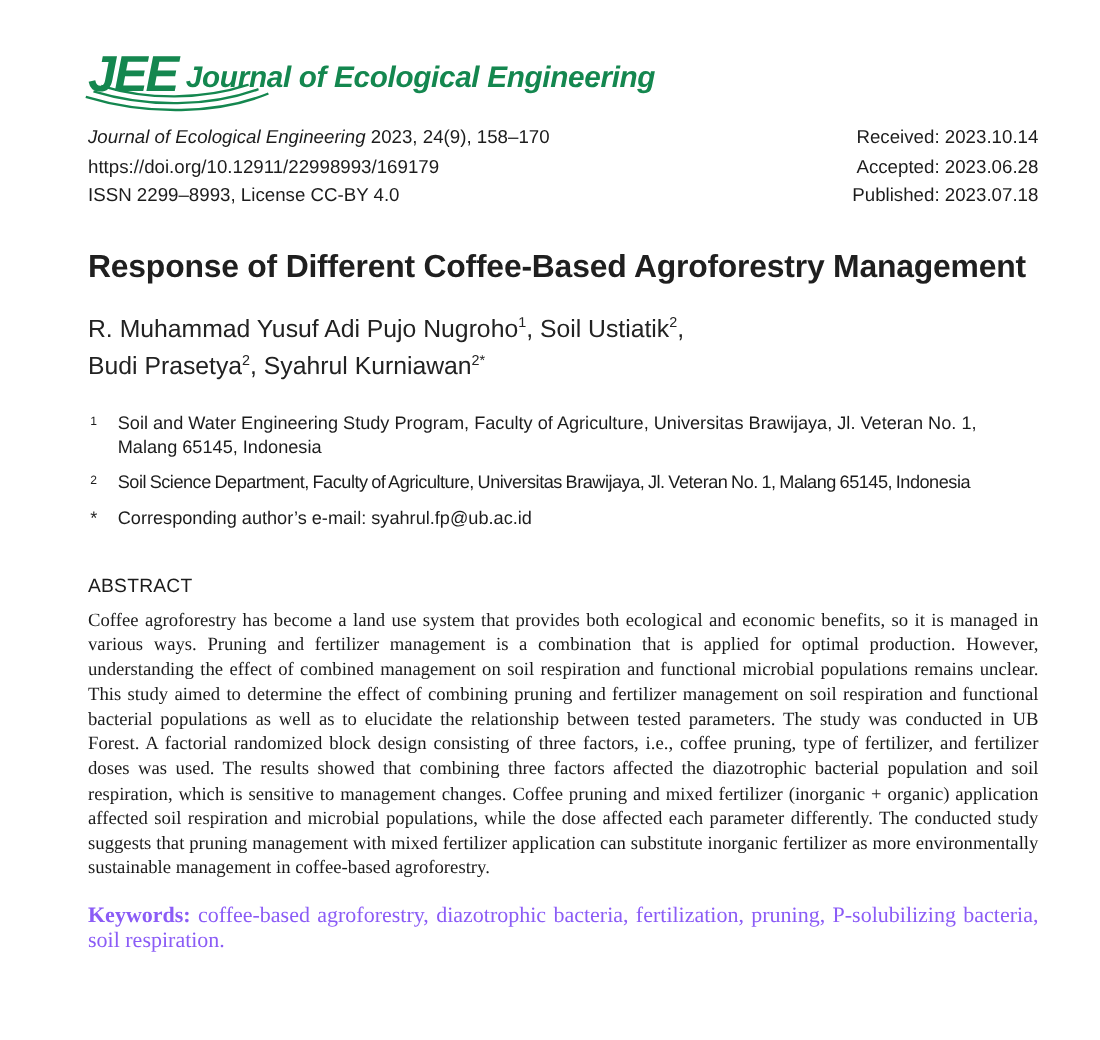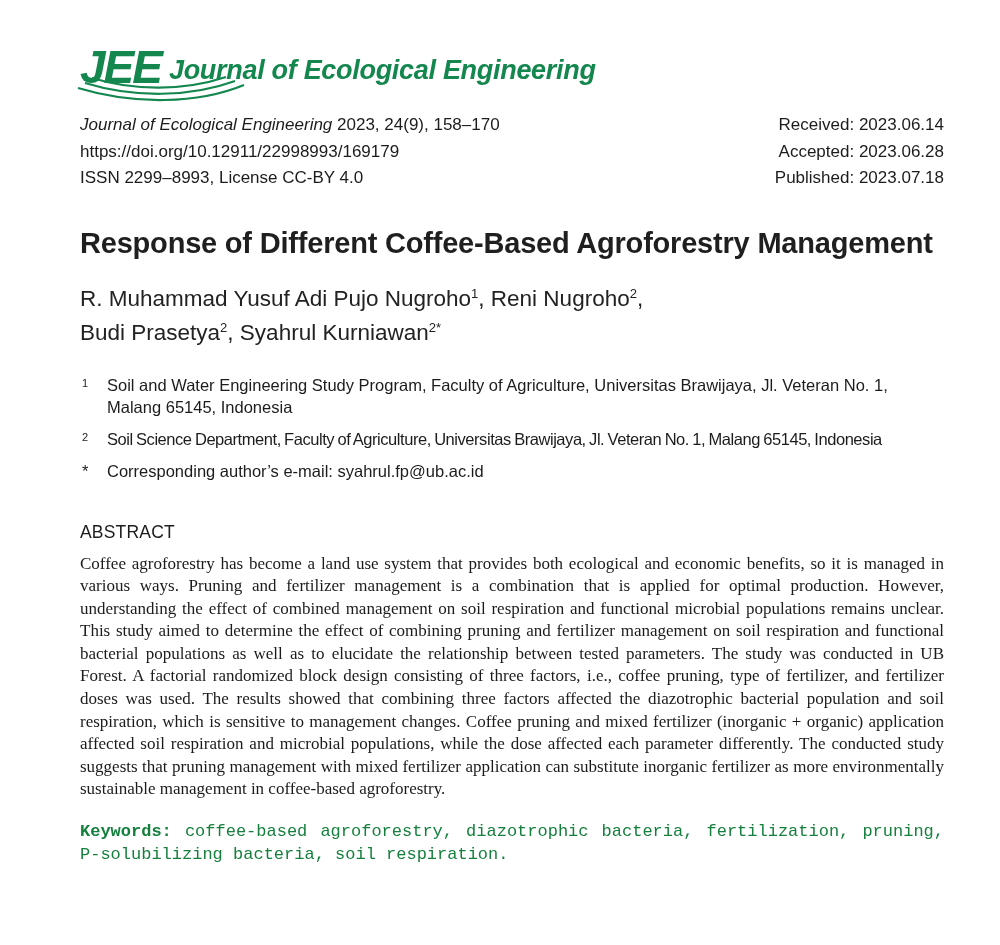--- a/index.html
+++ b/index.html
@@ -49,22 +49,22 @@
   .aff-tight .aff-text{letter-spacing:-0.45px;word-spacing:-0.8px;}
   
   .abstract{margin-top:40px;}
   .abstract-heading{margin:0 0 10px;font-size:17.5px;font-weight:400;letter-spacing:0.2px;}
   .abstract-text{
     margin:0;font-family:"Liberation Serif",serif;
     font-size:17px;line-height:22.6px;text-align:justify;color:#1b1b1b;
   }
   
   .keywords{
-    margin:20px 0 0;font-family:Liberation Mono, monospace;
-    font-size:17px;line-height:22.6px;text-align:justify;color:#15803d;
+    margin:20px 0 0;font-family:Liberation Serif, serif;
+    font-size:20px;line-height:22.6px;text-align:justify;color:#8b5cf6;
   }
   .keywords .kw-label{font-weight:700;}
   .brand{color:#14874f;}
   .brand-stroke{stroke:#14874f;}
 </style>
 </head>
 <body>
 
 <div class="page">
 
@@ -80,30 +80,30 @@
     <span class="journal-name brand">Journal of Ecological Engineering</span>
   </header>
 
   <div class="meta-row">
     <div class="meta-left">
       <div><span class="italic">Journal of Ecological Engineering</span><span> 2023, 24(9), 158–170</span></div>
       <a class="doi-link" href="#">https://doi.org/10.12911/22998993/169179</a>
       <div>ISSN 2299–8993, License CC-BY 4.0</div>
     </div>
     <div class="meta-right">
-      <div>Received: 2023.06.14</div>
+      <div>Received: 2023.10.14</div>
       <div>Accepted: 2023.06.28</div>
       <div>Published: 2023.07.18</div>
     </div>
   </div>
 
   <h1 class="title"><span>Response of Different Coffee-Based Agroforestry Management</span><br></h1>
 
   <div class="authors">
-    <span><span>R. Muhammad Yusuf Adi Pujo Nugroho</span><sup>1</sup><span>, </span></span><span><span>Reni Nugroho</span><sup>2</sup><span>,</span></span><br>
+    <span><span>R. Muhammad Yusuf Adi Pujo Nugroho</span><sup>1</sup><span>, </span></span><span><span>Soil Ustiatik</span><sup>2</sup><span>,</span></span><br>
     <span><span>Budi Prasetya</span><sup>2</sup><span>, </span></span><span><span>Syahrul Kurniawan</span><sup>2*</sup><span></span></span>
   </div>
 
   <ul class="affiliations">
     <li>
       <span class="aff-marker sup">1</span>
       <span class="aff-text">Soil and Water Engineering Study Program, Faculty of Agriculture, Universitas Brawijaya, Jl. Veteran No. 1, Malang 65145, Indonesia</span>
     </li>
     <li class="aff-tight">
       <span class="aff-marker sup">2</span>

